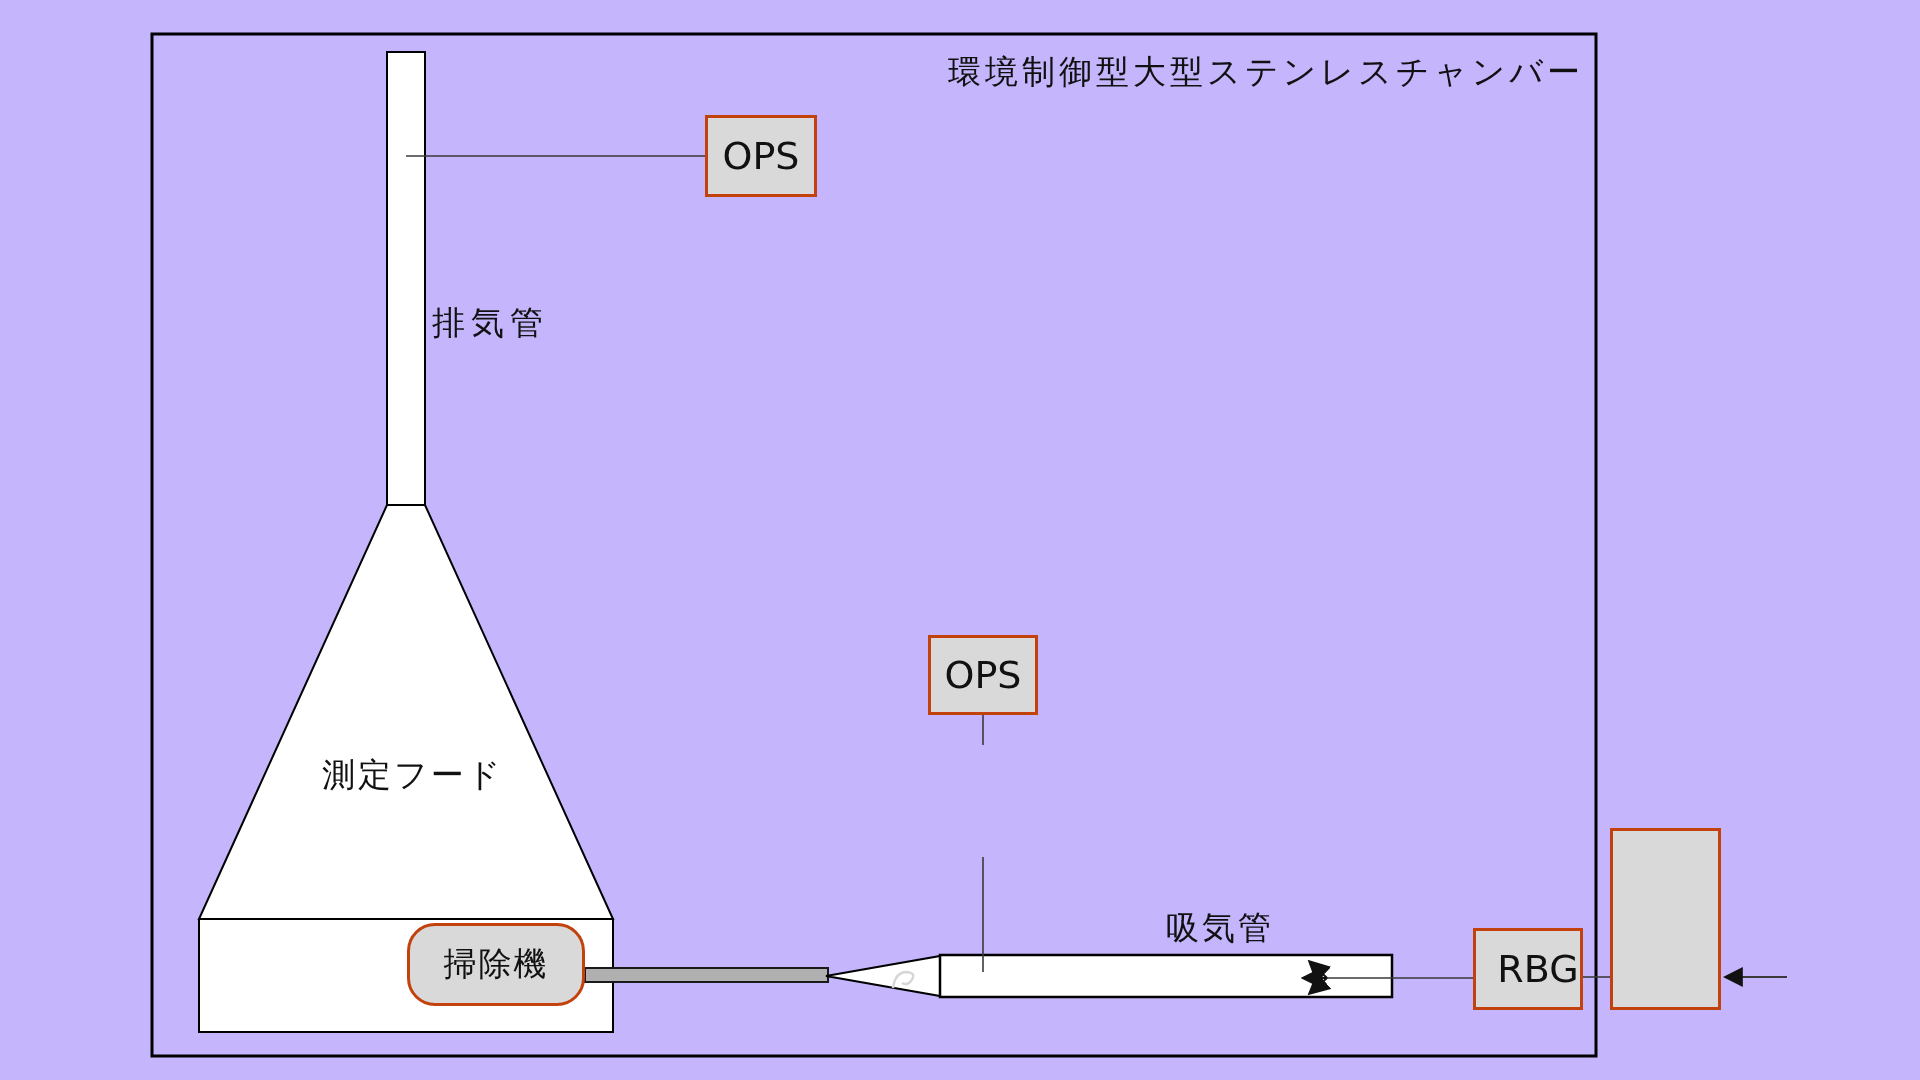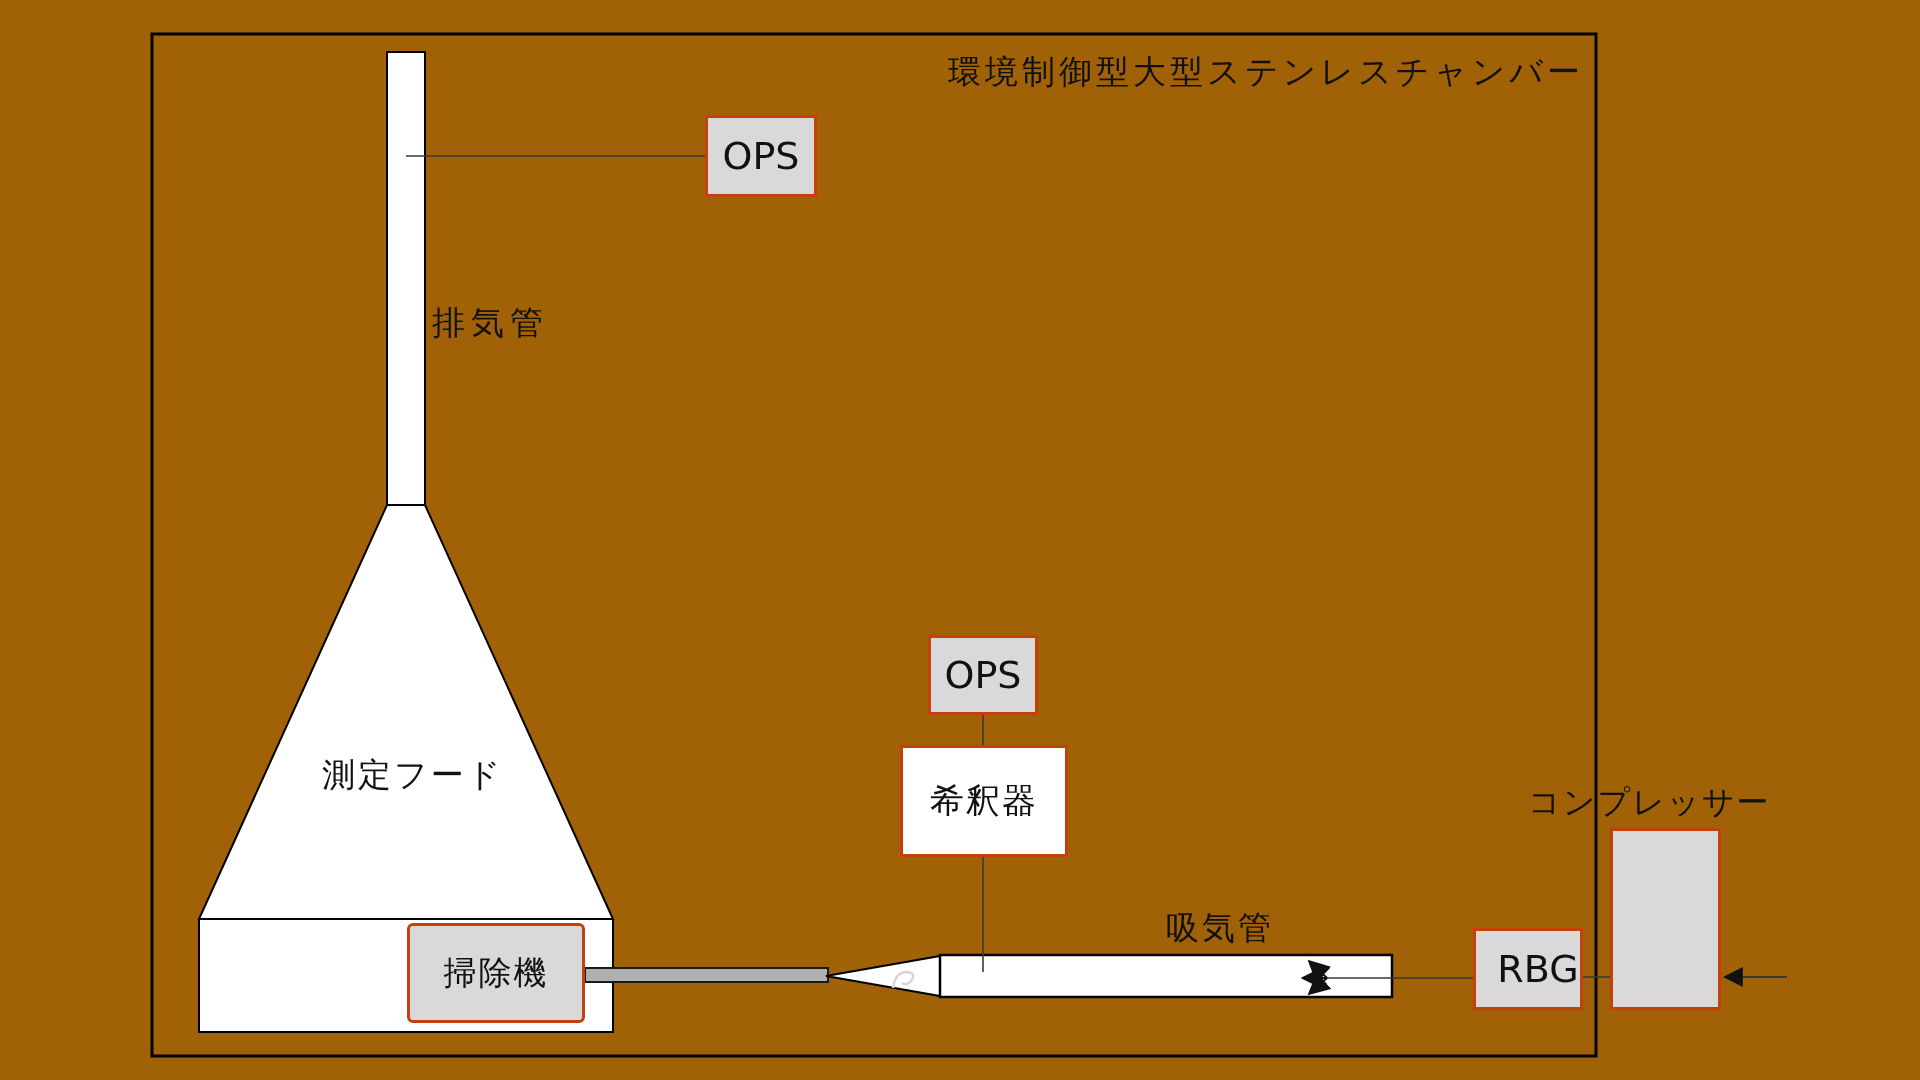--- a/index.html
+++ b/index.html
@@ -1,20 +1,20 @@
 <!DOCTYPE html>
 <html><head>
 <meta charset="utf-8">
 <style>
   html,body{margin:0;padding:0;background:#ffffff;}
   *{box-sizing:border-box;}
   .canvas{
     position:relative;
     width:1920px;height:1080px;
-    background:#a16207;
+    background:#c4b5fd;
     font-family:"DejaVu Sans", sans-serif;
     color:#1a1a1a;
     overflow:hidden;
   }
   .lines{position:absolute;left:0;top:0;width:1920px;height:1080px;}
   .devbox{
     position:absolute;
     display:flex;align-items:center;justify-content:center;
     background:#d9d9d9;
     border:3px solid #c2410c;
@@ -25,21 +25,21 @@
   .jp{letter-spacing:2px;}
   .label{
     position:absolute;
     white-space:nowrap;
     font-size:33px;
     color:#111111;
   }
   #ops-top   {left:705px; top:115px; width:112px; height:82px;}
   #ops-mid   {left:928px; top:635px; width:110px; height:80px;}
   #diluter   {left:900px; top:745px; width:168px; height:112px; font-size:34px;}
-  #vacuum    {left:407px; top:923px; width:178px; height:100px; border-radius:6px; font-size:33px; border-width:3px;}
+  #vacuum    {left:407px; top:923px; width:178px; height:83px; border-radius:28px; font-size:33px; border-width:3px;}
   #rbg       {left:1473px;top:928px; width:110px; height:82px;padding-left:20px;}
   #compressor{left:1610px;top:828px; width:111px; height:182px;}
   #title-label     {left:948px;  top:50px;  letter-spacing:4px;}
   #exhaust-label   {left:432px;  top:301px; letter-spacing:6px;}
   #hood-label      {left:322px;  top:753px; letter-spacing:3px;}
   #intake-label    {left:1166px; top:906px; letter-spacing:3px;}
   #compressor-label{left:1528px; top:781px; font-size:32px; letter-spacing:2px;}
 </style>
 </head>
 <body>
@@ -84,33 +84,29 @@
     <path d="M1583,977 H1610" fill="none" stroke="#3a3a3a" stroke-width="1.6"></path>
 
     <path d="M1787,977 H1726" fill="none" stroke="#3a3a3a" stroke-width="1.8" marker-end="url(#arw)"></path>
   </svg>
 
   <div class="label" id="title-label">環境制御型大型ステンレスチャンバー</div>
 
   <div class="label" id="exhaust-label">排気管</div>
   <div class="label" id="hood-label">測定フード</div>
   <div class="label" id="intake-label">吸気管</div>
-  <div class="label" id="compressor-label">コンプレッサー</div>
 
   <div class="devbox" id="ops-top">
     <span>OPS</span>
   </div>
 
   <div class="devbox" id="ops-mid">
     <span>OPS</span>
   </div>
 
-  <div class="devbox whitebox jp" id="diluter">
-    <span>希釈器</span>
-  </div>
 
   <div class="devbox jp" id="vacuum">
     <span>掃除機</span>
   </div>
 
   <div class="devbox" id="rbg">
     <span>RBG</span>
   </div>
 
   <div class="devbox" id="compressor"></div>

